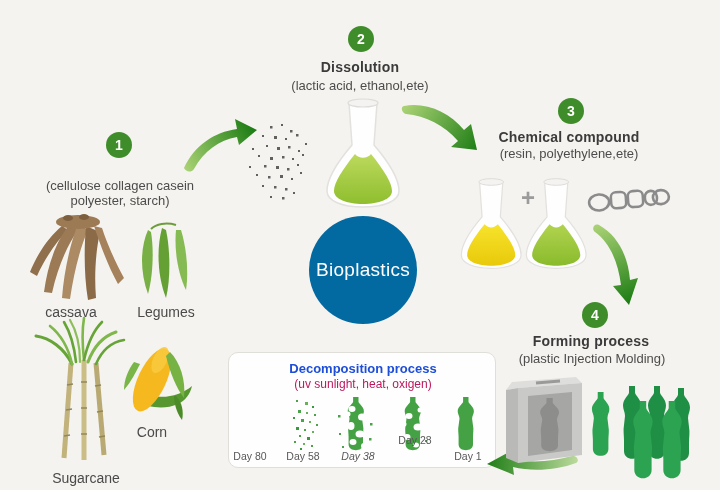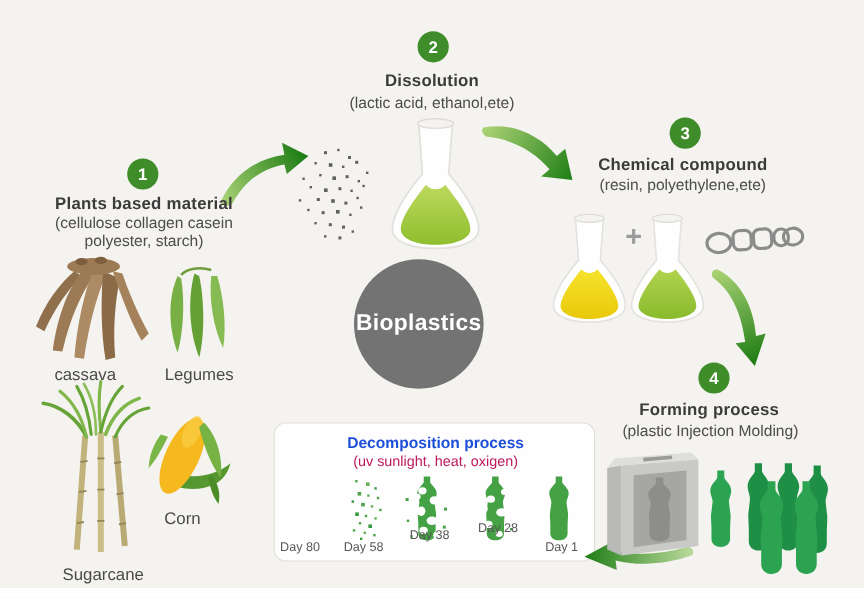--- a/index.html
+++ b/index.html
@@ -6,23 +6,23 @@
   body{font-family:"Liberation Sans",sans-serif;background:#fff;}
   .canvas{position:relative;width:720px;height:498px;background:#f5f3ef;overflow:hidden;}
   .strip{position:absolute;left:0;right:0;bottom:0;height:8px;background:#ffffff;}
   .art{position:absolute;left:0;top:0;z-index:2;}
   .txt{position:absolute;z-index:3;text-align:center;color:#4c4c4c;}
   .title{font-weight:bold;font-size:14px;color:#3b3b3b;letter-spacing:.2px;}
   .sub{font-size:13px;line-height:1.18;color:#4c4c4c;}
   .badge{position:absolute;z-index:3;width:26px;height:26px;border-radius:50%;
          background:#3f8c2a;color:#fff;font-weight:bold;font-size:14px;
          display:flex;align-items:center;justify-content:center;}
-  .bio-circle{position:absolute;z-index:3;left:295px;top:216px;width:108px;height:108px;
-         border-radius:50%;background:#737373;display:flex;align-items:center;justify-content:center;
-         color:#fff;font-weight:bold;font-size:19px;letter-spacing:.3px;}
+  .bio-circle{position:absolute;z-index:3;left:309px;top:216px;width:108px;height:108px;
+         border-radius:50%;background:#0369a1;display:flex;align-items:center;justify-content:center;
+         color:#fff;font-weight:normal;font-size:19px;letter-spacing:.3px;}
   .plus{position:absolute;z-index:3;left:516px;top:184px;width:24px;text-align:center;
          font-size:24px;font-weight:bold;color:#9b9b9b;}
   .decomp-box{position:absolute;z-index:1;left:228px;top:352px;width:268px;height:116px;
          background:#fefefe;border:1px solid #e0ded9;border-radius:10px;box-sizing:border-box;}
   .d-title{font-weight:bold;font-size:13px;color:#1d4ed8;}
   .d-sub{font-size:12px;color:#be185d;}
   .day{font-size:10.5px;color:#585858;}
   .plant-label{font-size:14px;color:#4a4a4a;}
 </style>
 </head>
@@ -263,21 +263,20 @@
         <rect x="299" y="435" width="2" height="2" fill="#4aa347"></rect>
       <rect x="307" y="437" width="3" height="3" fill="#389a3c"></rect>
         <rect x="294" y="441" width="2" height="2" fill="#4aa347"></rect>
       <rect x="303" y="443" width="2" height="2" fill="#67b258"></rect>
         <rect x="311" y="445" width="2" height="2" fill="#4aa347"></rect>
       <rect x="300" y="448" width="2" height="2" fill="#389a3c"></rect>
     </g>
   </svg>
 
   <div class="badge" style="left:106px;top:132px;">1</div>
-  <div class="txt title" style="left:20px;top:161px;width:200px;">Plants based material</div>
   <div class="txt sub" style="left:28px;top:178px;width:184px;">(cellulose collagen casein polyester, starch)</div>
 
   <div class="badge" style="left:348px;top:26px;">2</div>
   <div class="txt title" style="left:280px;top:59px;width:160px;">Dissolution</div>
   <div class="txt sub" style="left:260px;top:78px;width:200px;">(lactic acid, ethanol,ete)</div>
 
   <div class="badge" style="left:558px;top:98px;">3</div>
   <div class="txt title" style="left:469px;top:129px;width:200px;">Chemical compound</div>
   <div class="txt sub" style="left:459px;top:146px;width:220px;">(resin, polyethylene,ete)</div>
   <div class="plus">+</div>
@@ -290,18 +289,18 @@
 
   <div class="txt plant-label" style="left:116px;top:304px;width:100px;">Legumes</div>
   <div class="txt plant-label" style="left:21px;top:304px;width:100px;">cassava</div>
   <div class="txt plant-label" style="left:102px;top:424px;width:100px;">Corn</div>
   <div class="txt plant-label" style="left:36px;top:470px;width:100px;">Sugarcane</div>
 
   <div class="txt d-title" style="left:253px;top:361px;width:220px;">Decomposition process</div>
   <div class="txt d-sub" style="left:253px;top:377px;width:220px;">(uv sunlight, heat, oxigen)</div>
   <div class="txt day" style="left:220px;top:450px;width:60px;">Day 80</div>
   <div class="txt day" style="left:273px;top:450px;width:60px;">Day 58</div>
-  <div class="txt day" style="left:328px;top:440px;width:60px;">Day 38</div>
+  <div class="txt day" style="left:328px;top:450px;width:60px;font-style:italic;">Day 38</div>
   <div class="txt day" style="left:385px;top:434px;width:60px;text-align:center;">Day 28</div>
   <div class="txt day" style="left:438px;top:450px;width:60px;">Day 1</div>
 
   <div class="strip"></div>
 </div>
 
 </body></html>

